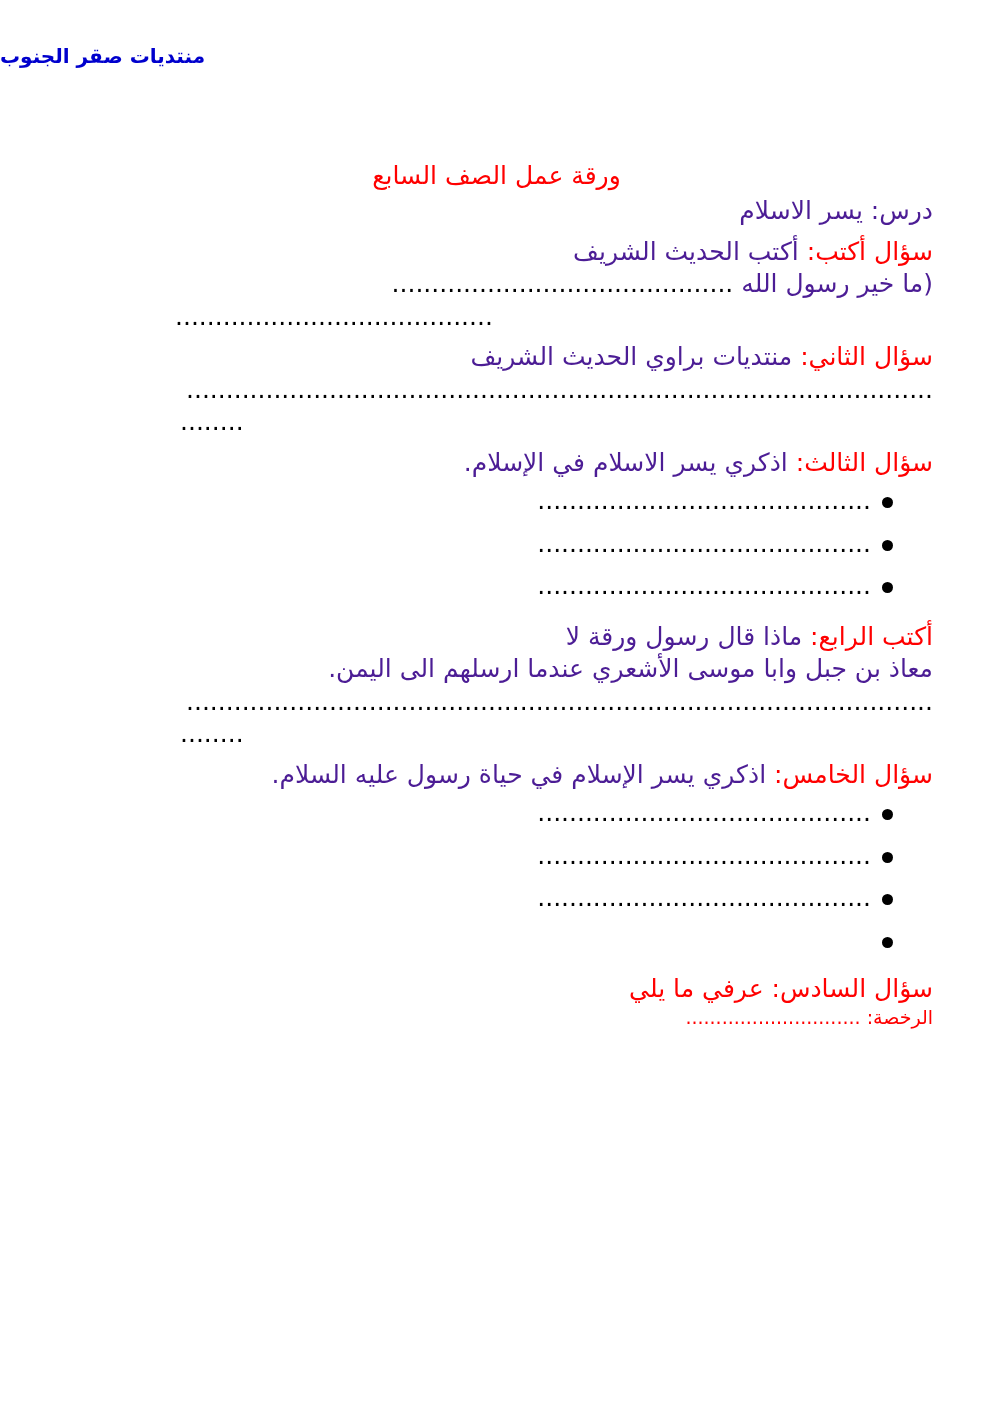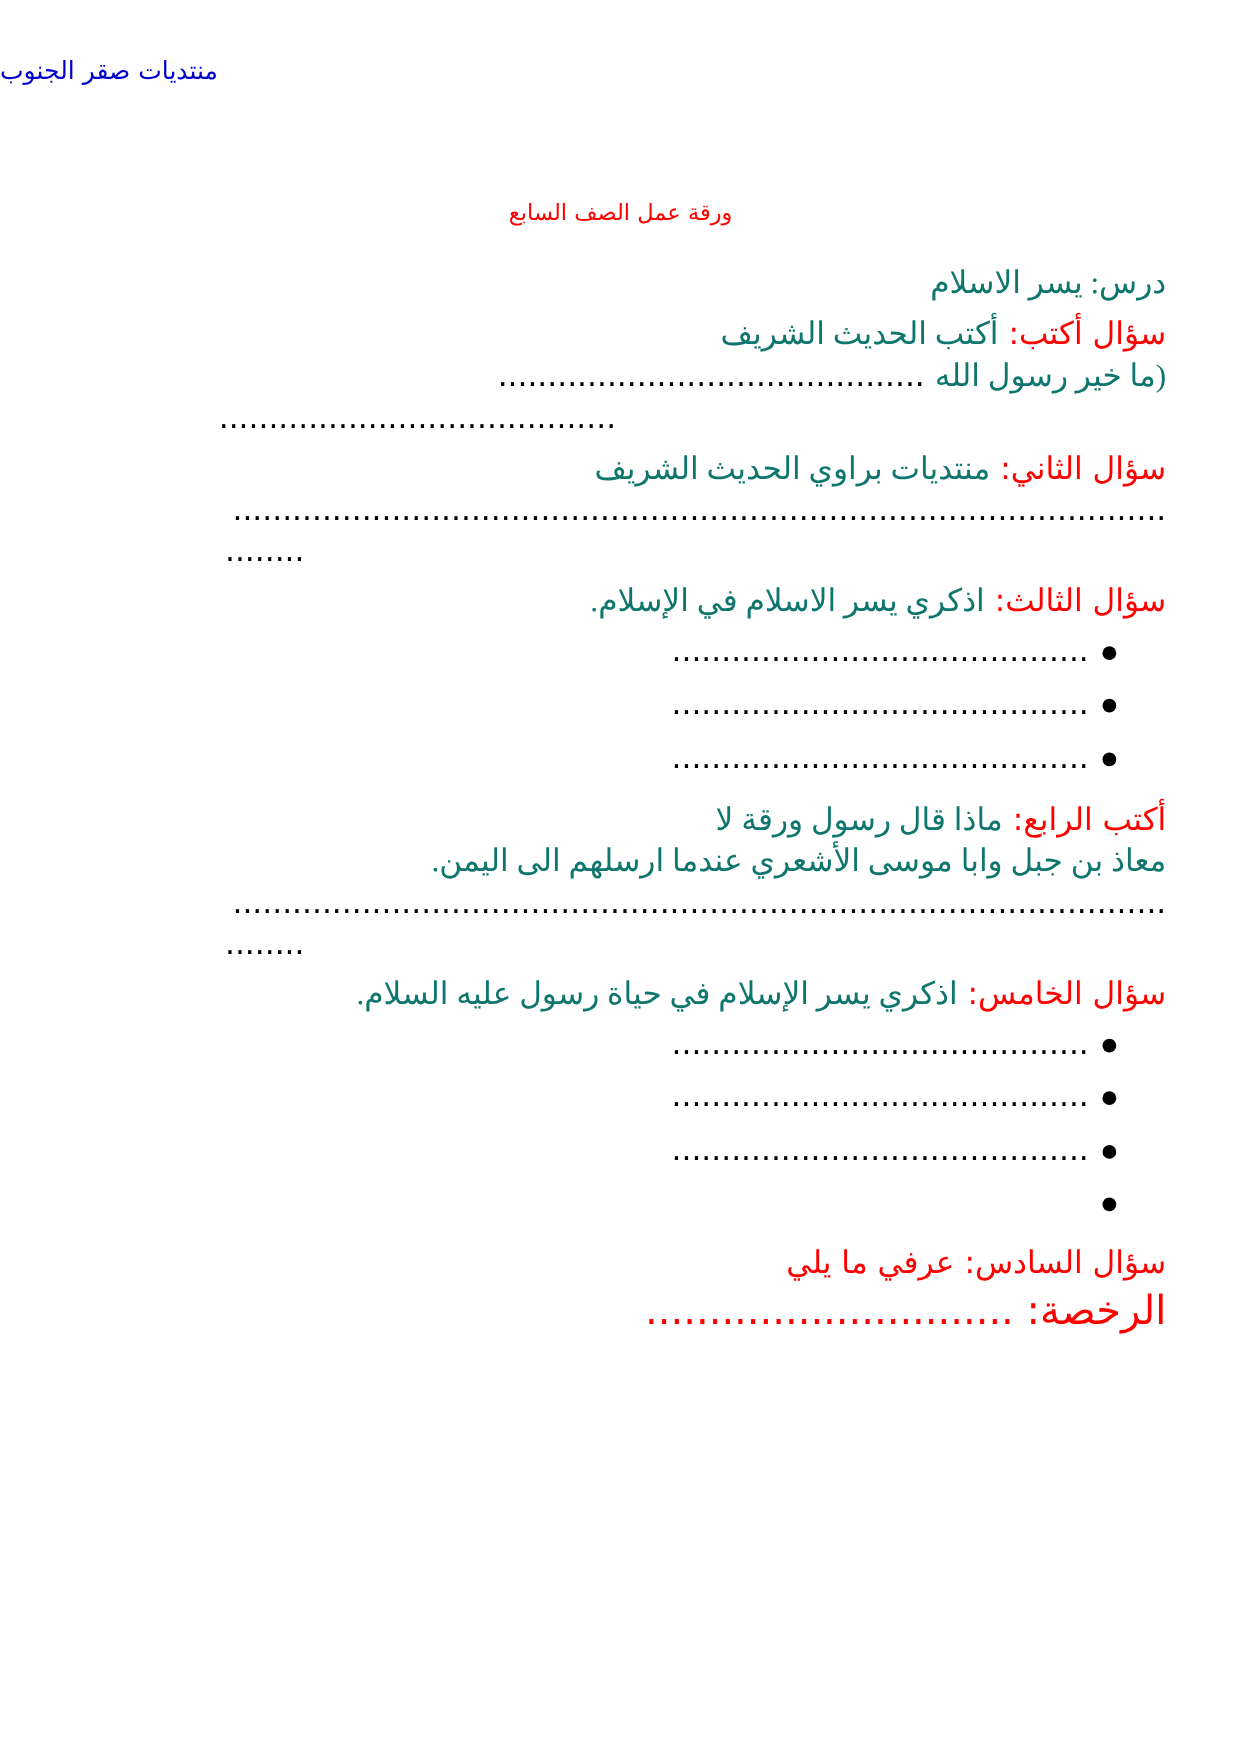--- a/index.html
+++ b/index.html
@@ -26,20 +26,21 @@
   }
 
   
   .forum-header {
     position: absolute;
     top: 44px;
     right: 722px;
     left: 0;
     text-align: left;
     direction: rtl;
+    font-weight: bold;
   }
   .forum-header .forum-text {
     display: inline-block;
     font-size: 20px;
     line-height: 1.2;
     color: #0000cd;
     white-space: nowrap;
     font-family: "DejaVu Sans", "Liberation Sans", sans-serif;
   }
 
@@ -49,37 +50,37 @@
     top: 160px;
     right: 60px;
     left: 60px;
     direction: rtl;
     text-align: right;
   }
 
   .title {
     text-align: center;
     color: #ff0000;
-    font-size: 18px;
+    font-size: 25px;
     line-height: 1.25;
-    margin: 0 0 28px 0;
+    margin: 0 0 4px 0;
     font-family: "DejaVu Sans", "Liberation Sans", sans-serif;
   }
 
   .line {
     font-size: 25px;
     line-height: 1.30;
     margin: 0;
     padding: 0;
     white-space: normal;
     font-family: "DejaVu Sans", "Liberation Sans", sans-serif;
   }
 
   .q-label { color: #ff0000; }
-  .q-body  { color: #0f766e; font-family: Liberation Serif, serif; }
+  .q-body  { color: #4c1d95; }
   .all-red { color: #ff0000; }
 
   .spacer-sm { height: 8px; }
 
   
   .dots {
     color: #000000;
     font-size: 25px;
     line-height: 1.30;
     letter-spacing: 0px;
@@ -120,21 +121,21 @@
     border-radius: 50%;
   }
   .bullets li .dots {
     display: block;
     text-align: right;
     padding-left: 60px;
   }
   .bullets li.empty { min-height: 30px; }
 
   .sub-line {
-    font-size: 32px;
+    font-size: 19px;
     line-height: 1.32;
     color: #ff0000;
     margin: 0;
     text-align: right;
     white-space: nowrap;
   }
   .sub-line .sub-dots { color: #ff0000; }
 </style>
 </head>
 <body>

